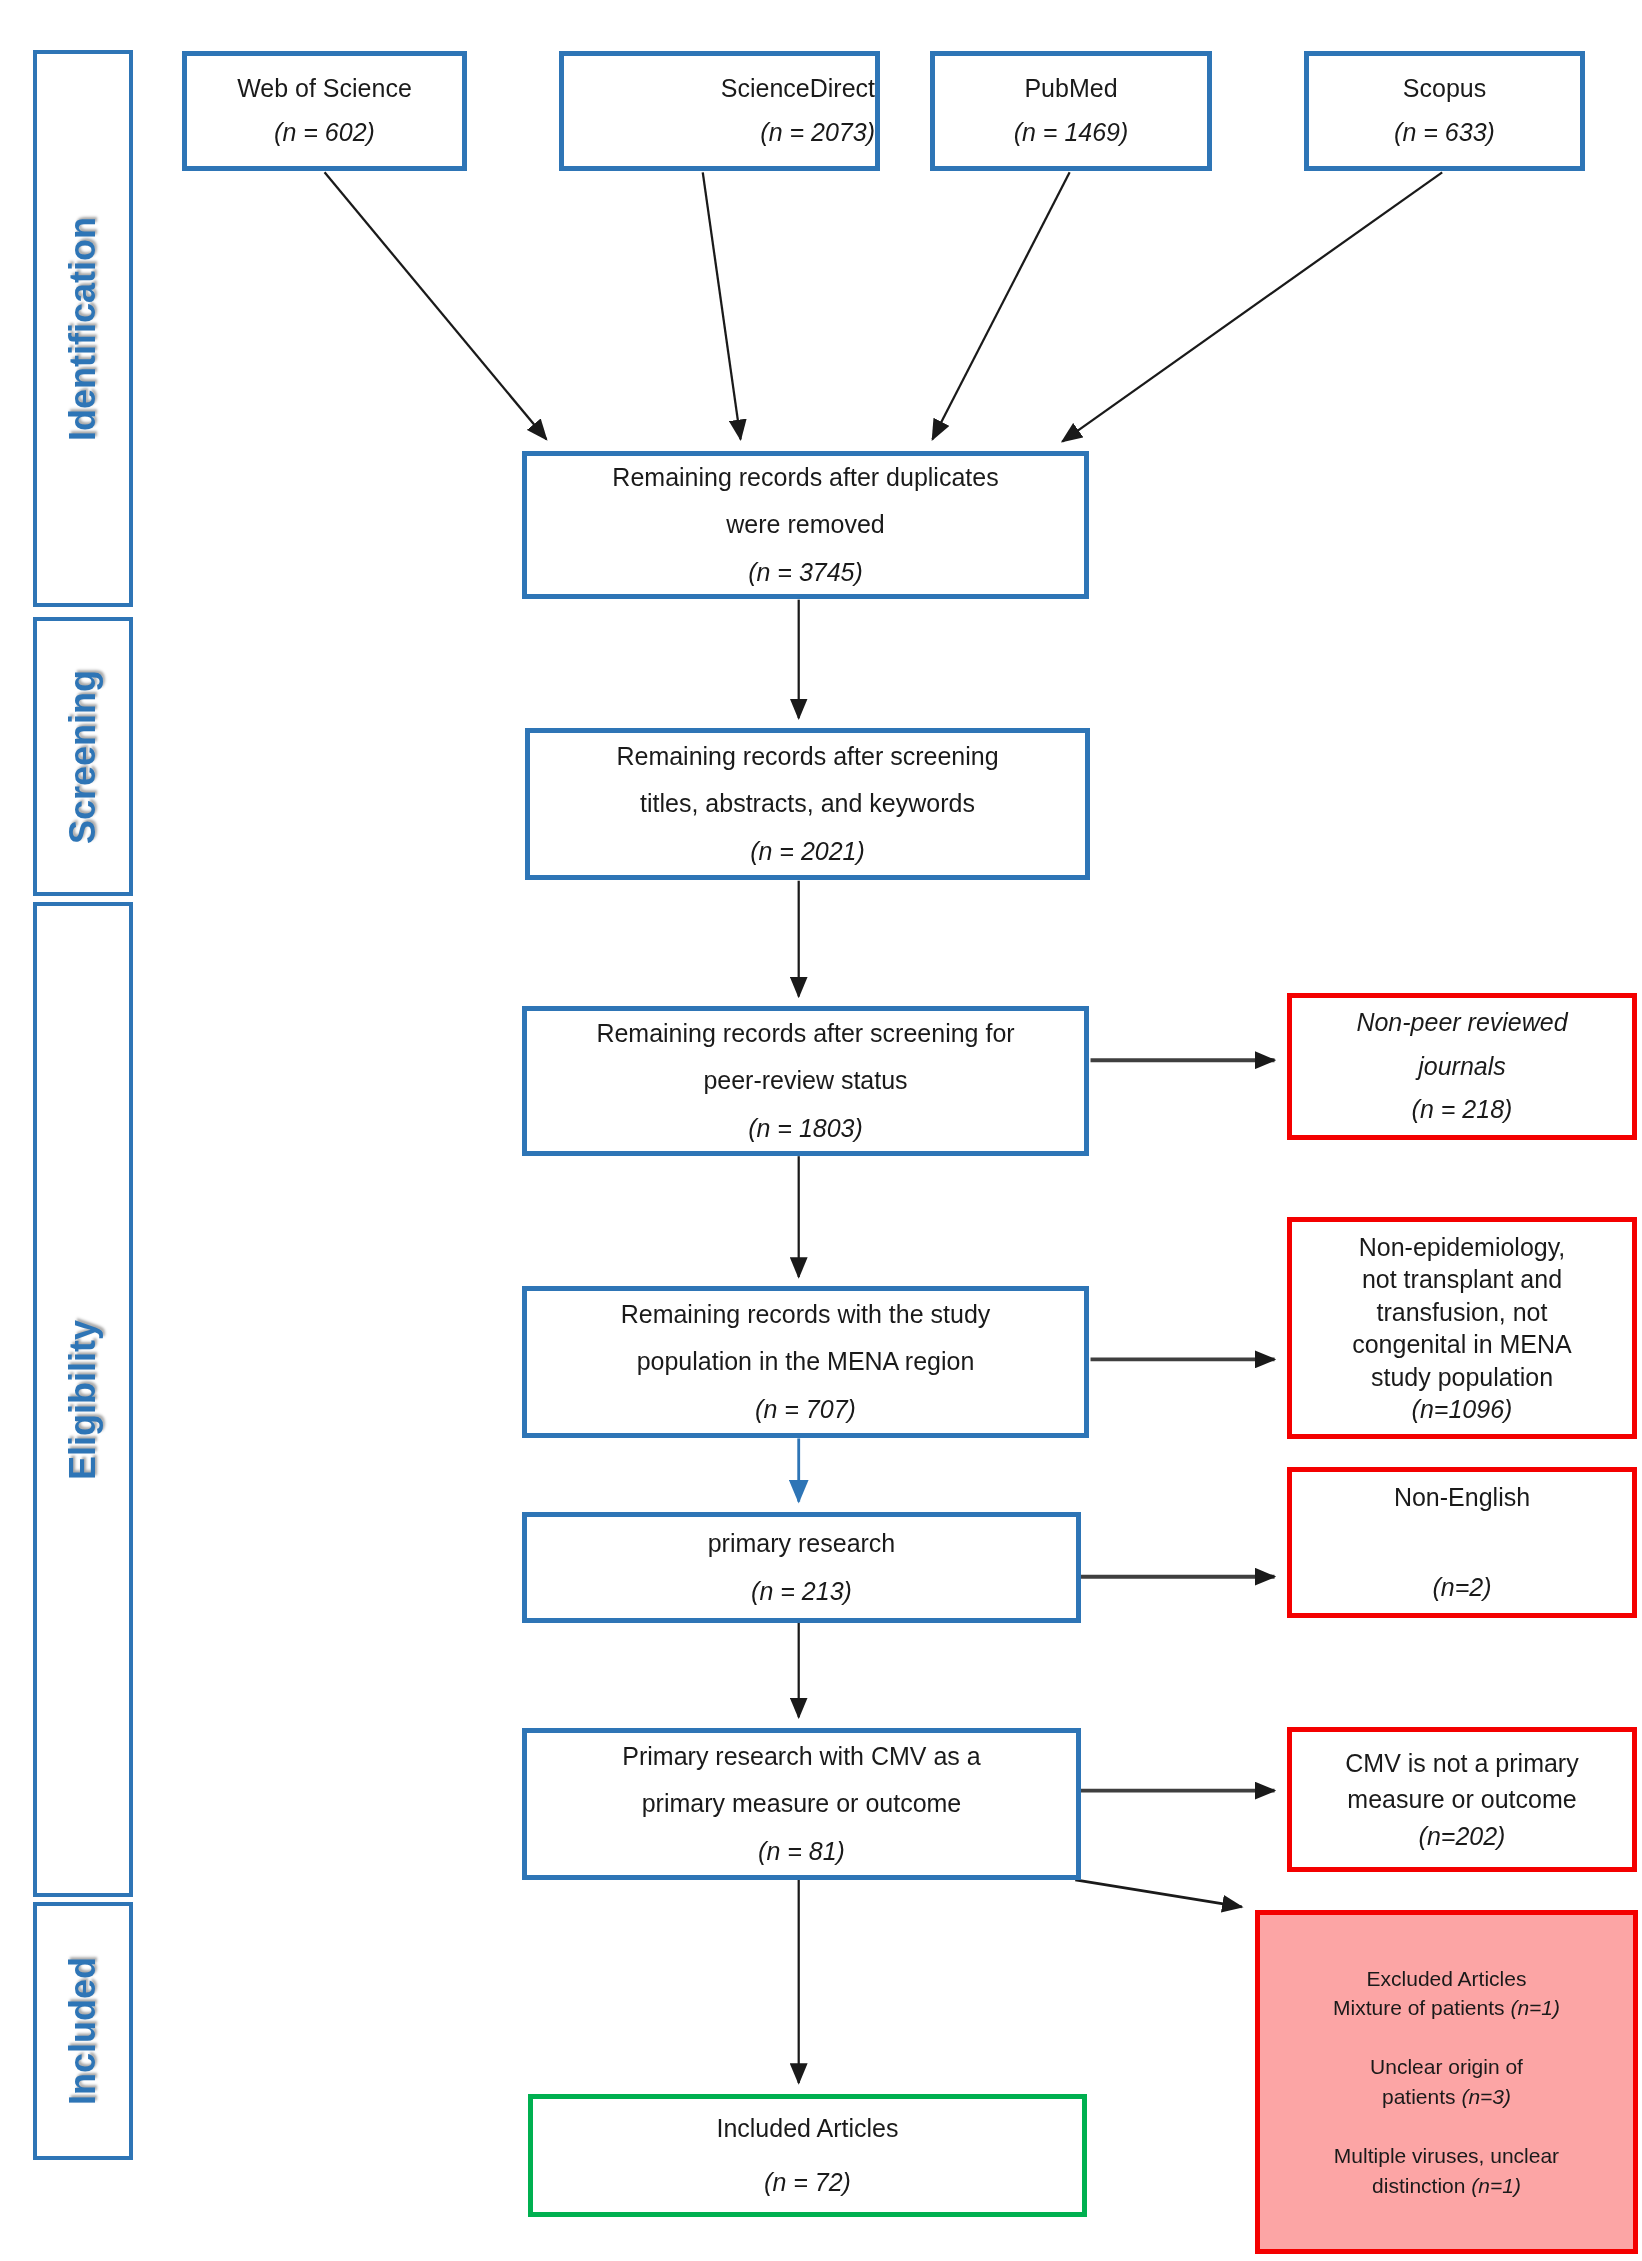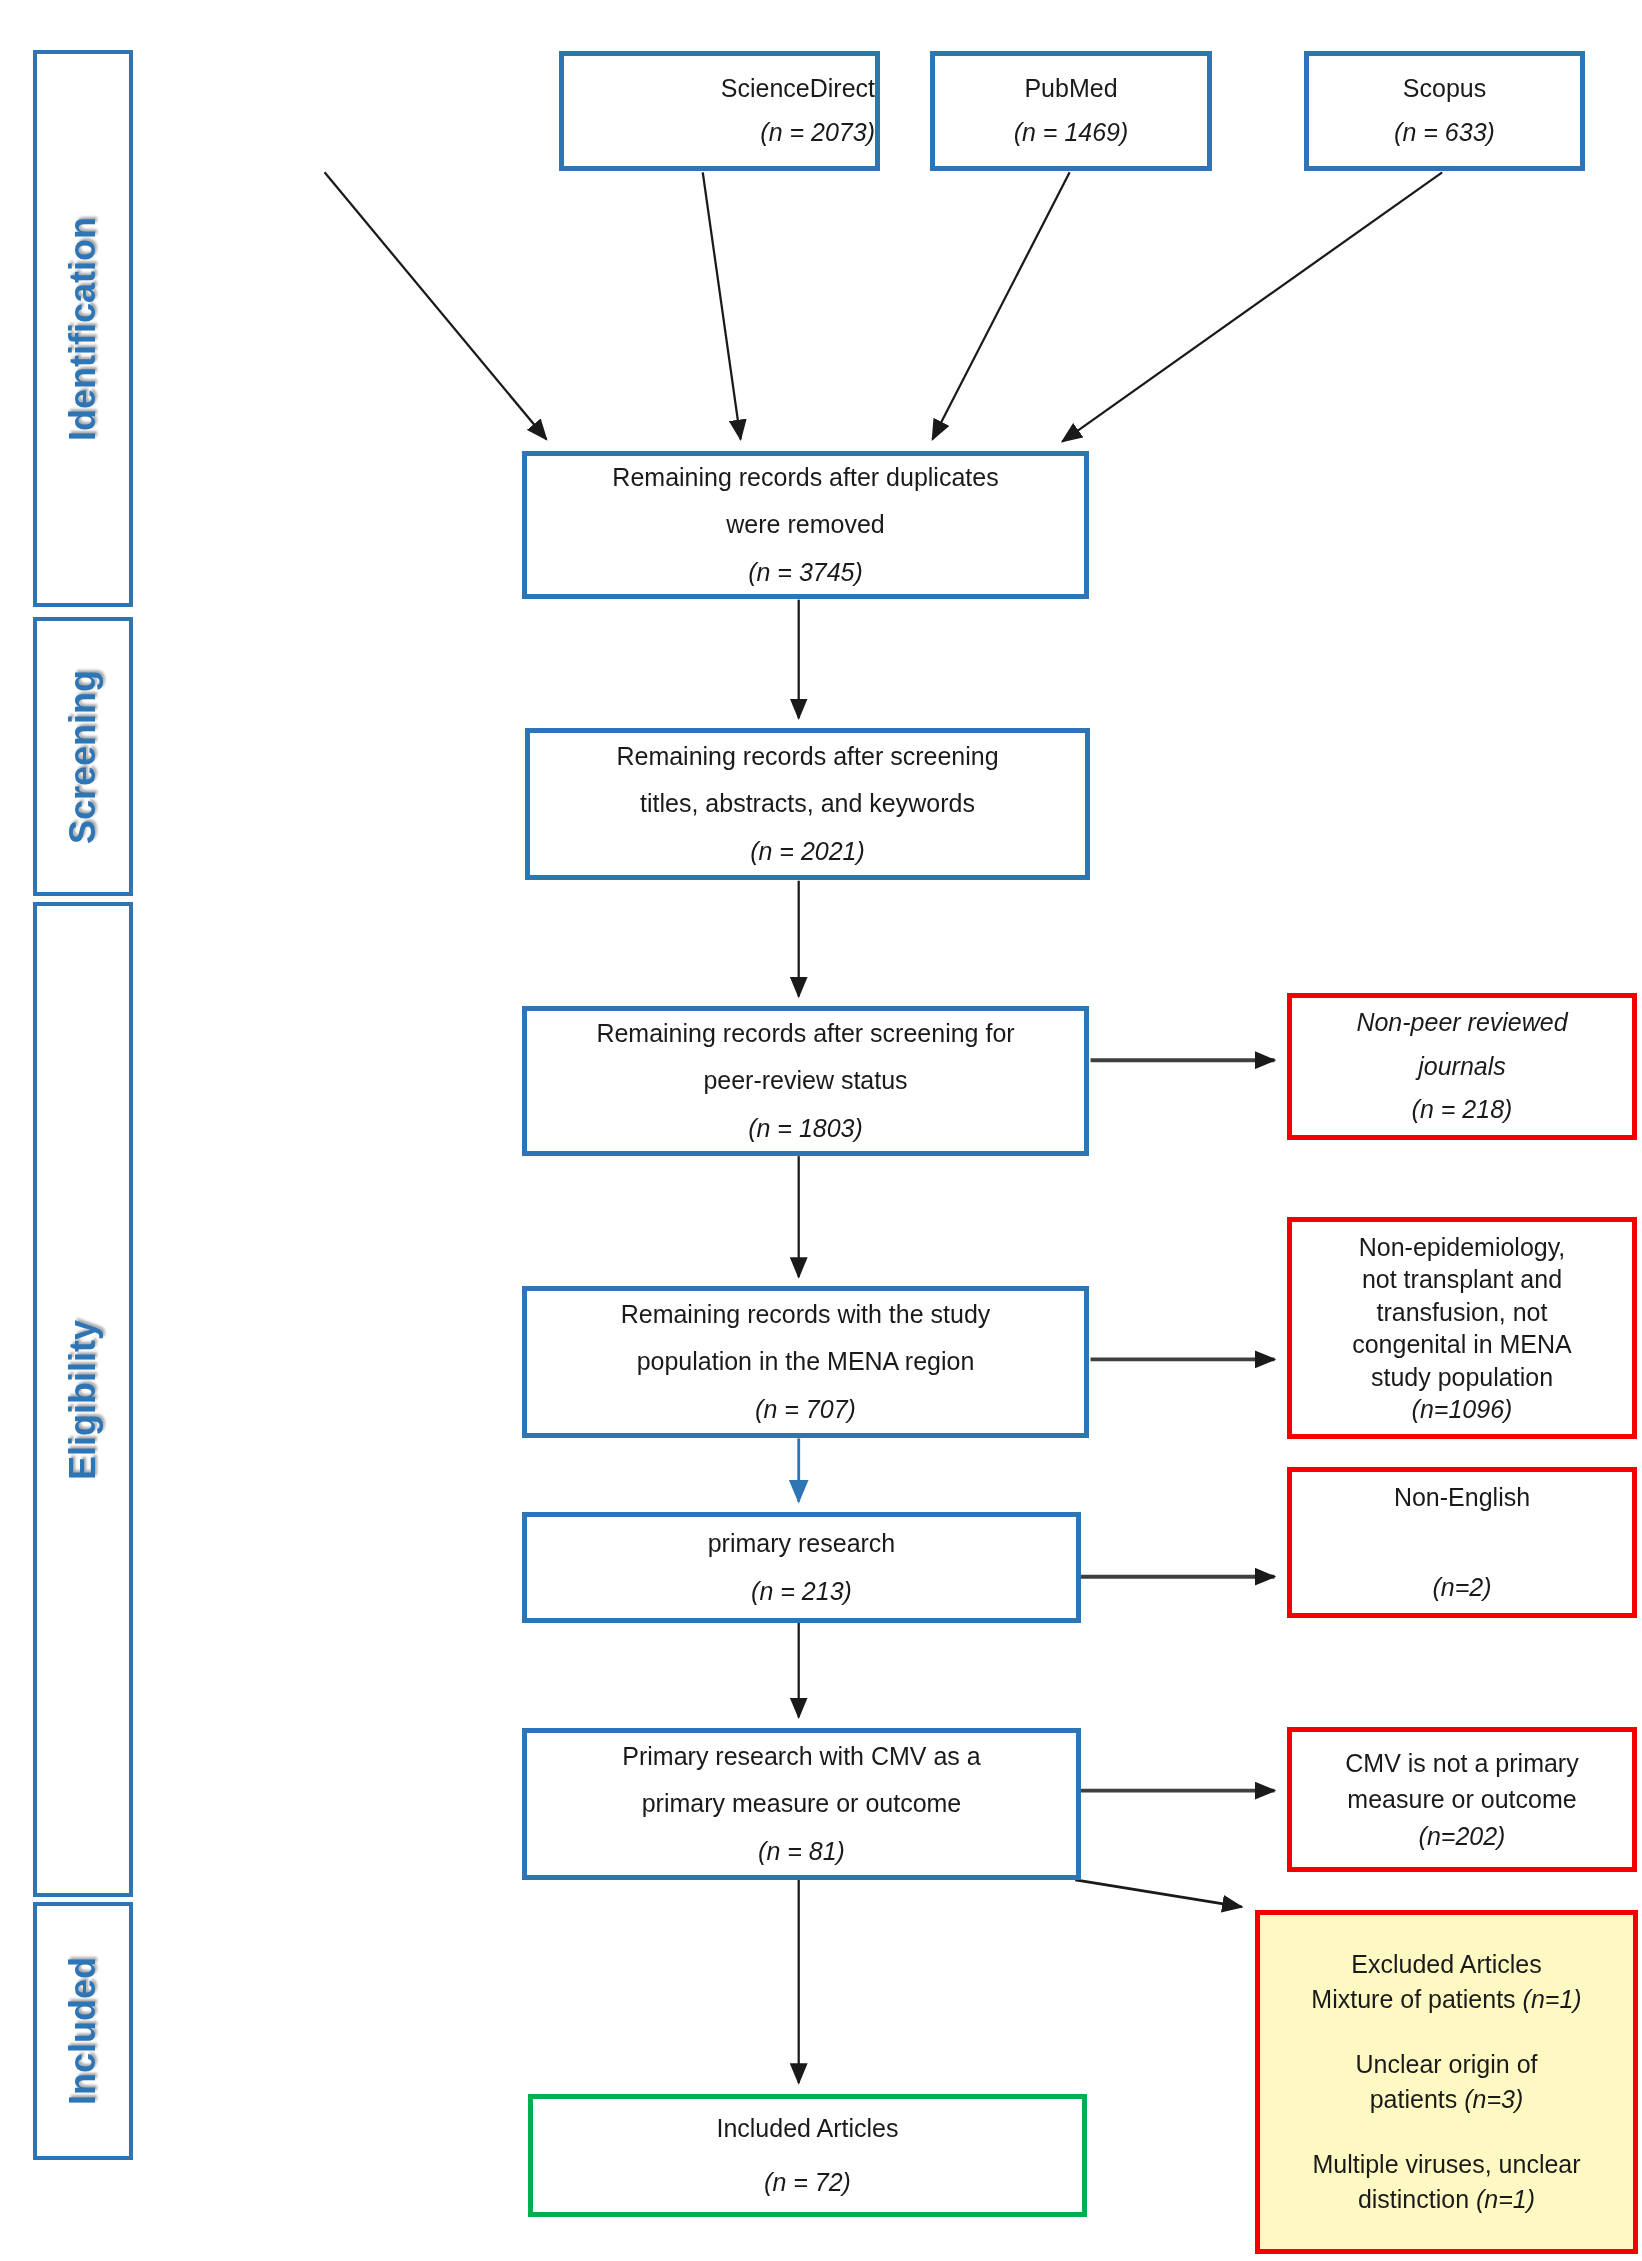--- a/index.html
+++ b/index.html
@@ -39,24 +39,24 @@
   }
   .stage span{
     transform:rotate(-90deg);
     white-space:nowrap;
     font-size:36px;font-weight:bold;color:#2E75B6;
     text-shadow:2.3px 2.3px 2.8px rgba(0,0,0,0.35);
   }
 
   
   .excl-list{
-    position:absolute;background:#fef9c3;border:5.6px solid #F40000;
+    position:absolute;background:#fca5a5;border:5.6px solid #F40000;
     box-sizing:border-box;text-align:center;
     display:flex;flex-direction:column;justify-content:center;
-    font-size:25px;line-height:1.42;
+    font-size:21px;line-height:1.42;
   }
   .excl-item{white-space:pre-line;}
   .excl-item.gap{margin-top:29px;}
   .it{font-style:italic;}
 </style>
 </head>
 <body>
 
 <div class="canvas">
 
@@ -96,20 +96,24 @@
   <div class="stage" style="top:617px;height:279px;">
       <span>Screening</span>
     </div>
   <div class="stage" style="top:902px;height:995px;">
       <span>Eligibility</span>
     </div>
   <div class="stage" style="top:1902px;height:258px;">
       <span>Included</span>
     </div>
 
+  <div class="box blue tight" style="left:182px;top:51px;width:285px;height:120px;">
+    <div class="btext">Web of Science</div>
+    <div class="bcount">(n = 602)</div>
+  </div>
   <div class="box blue tight" style="left:559px;top:51px;width:321px;height:120px;align-items:flex-end;">
     <div class="btext">ScienceDirect</div>
     <div class="bcount">(n = 2073)</div>
   </div>
   <div class="box blue tight" style="left:930px;top:51px;width:282px;height:120px;">
     <div class="btext">PubMed</div>
     <div class="bcount">(n = 1469)</div>
   </div>
   <div class="box blue tight" style="left:1304px;top:51px;width:281px;height:120px;">
     <div class="btext">Scopus</div>

